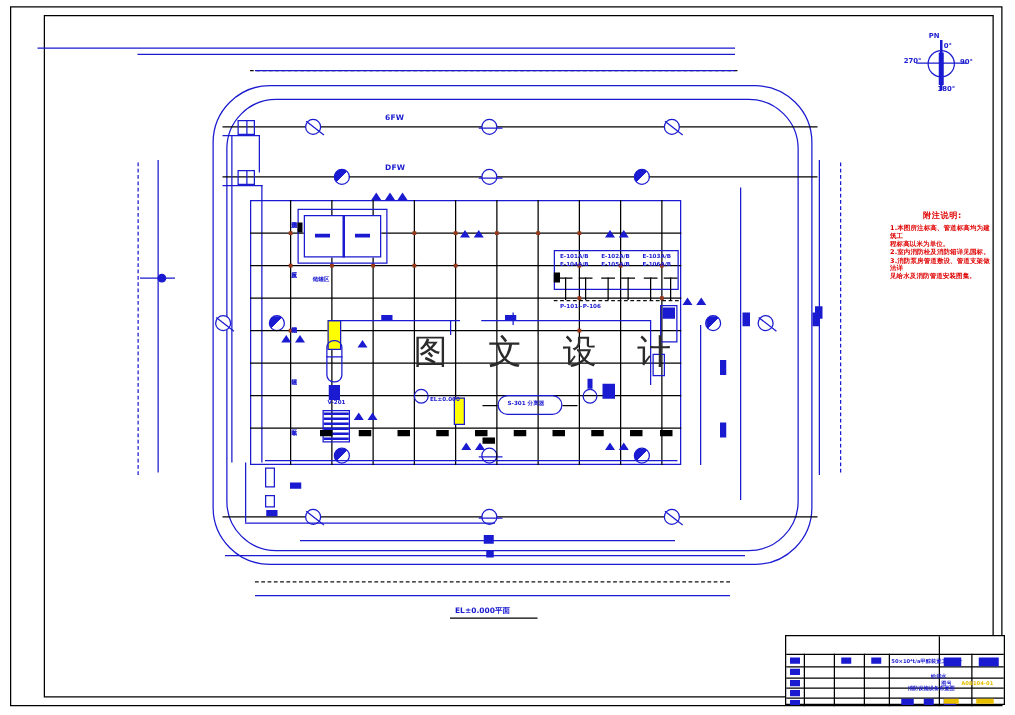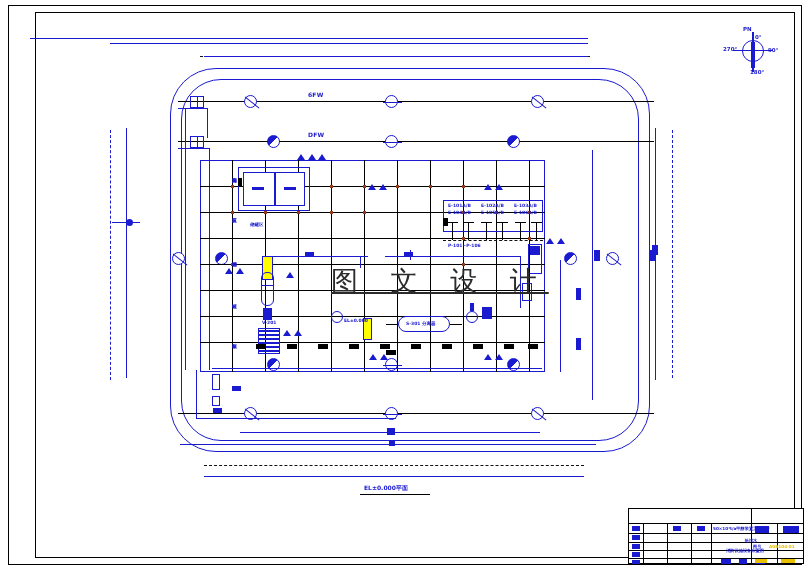--- a/index.html
+++ b/index.html
@@ -100,20 +100,28 @@
     <div class="c-nv"></div>
     <div class="c-eh"></div>
     <div class="c-needle"></div>
     <span style="left:17px;top:-2px;">PN</span>
     <span style="left:29px;top:6px;">0°</span>
     <span style="left:42px;top:19px;">90°</span>
     <span style="left:24px;top:41px;">180°</span>
     <span style="left:-3px;top:18px;">270°</span>
   </div>
 
+  <div class="notes" style="left:712px;top:168px;width:84px;">
+    <div class="n-head">附注说明:</div>
+    <div class="n-line">1.本图所注标高、管道标高均为建筑工</div>
+    <div class="n-line">   程标高以米为单位。</div>
+    <div class="n-line">2.室内消防栓及消防箱详见国标。</div>
+    <div class="n-line">3.消防泵房管道敷设、管道支架做法详</div>
+    <div class="n-line">   见给水及消防管道安装图集。</div>
+  </div>
 
   <div class="site-round" style="left:170px;top:68px;width:478px;height:382px;"></div>
   <div class="site-round" style="left:181px;top:79px;width:456px;height:360px;border-radius:40px;"></div>
 
   <div class="ln h" style="left:110px;top:43px;width:478px;"></div>
   <div class="ln h" style="left:204px;top:56px;width:384px;"></div>
   <div class="dash-h" style="left:204px;top:465px;width:380px;"></div>
   <div class="ln h" style="left:204px;top:476px;width:380px;"></div>
 
   <div class="cdash-v" style="left:110px;top:130px;height:250px;"></div>
@@ -322,21 +330,21 @@
   <div class="brect" style="left:212px;top:374px;width:8px;height:16px;"></div>
   <div class="brect" style="left:212px;top:396px;width:8px;height:10px;"></div>
   <div class="fillblue" style="left:232px;top:386px;width:9px;height:5px;"></div>
   <div class="fillblue" style="left:213px;top:408px;width:9px;height:5px;"></div>
 
   <div class="fillblue" style="left:576px;top:288px;width:5px;height:12px;"></div>
   <div class="fillblue" style="left:576px;top:338px;width:5px;height:12px;"></div>
   <div class="ln v" style="left:560px;top:260px;height:112px;"></div>
   <div class="ln v" style="left:592px;top:150px;height:250px;"></div>
 
-  <div class="watermark" style="left:331px;top:263px;text-decoration:underline;">图 文 设 计</div>
+  <div class="watermark" style="left:331px;top:263px;">图 文 设 计</div>
 
   <div class="el-label" style="left:364px;top:484px;">EL±0.000平面</div>
   <div class="el-underline" style="left:360px;top:494px;width:70px;"></div>
 
   <div class="tb">
     <div class="r" style="top:14px;"></div>
     <div class="r" style="top:24px;"></div>
     <div class="r" style="top:33px;"></div>
     <div class="r" style="top:41px;"></div>
     <div class="r" style="top:49px;"></div>

